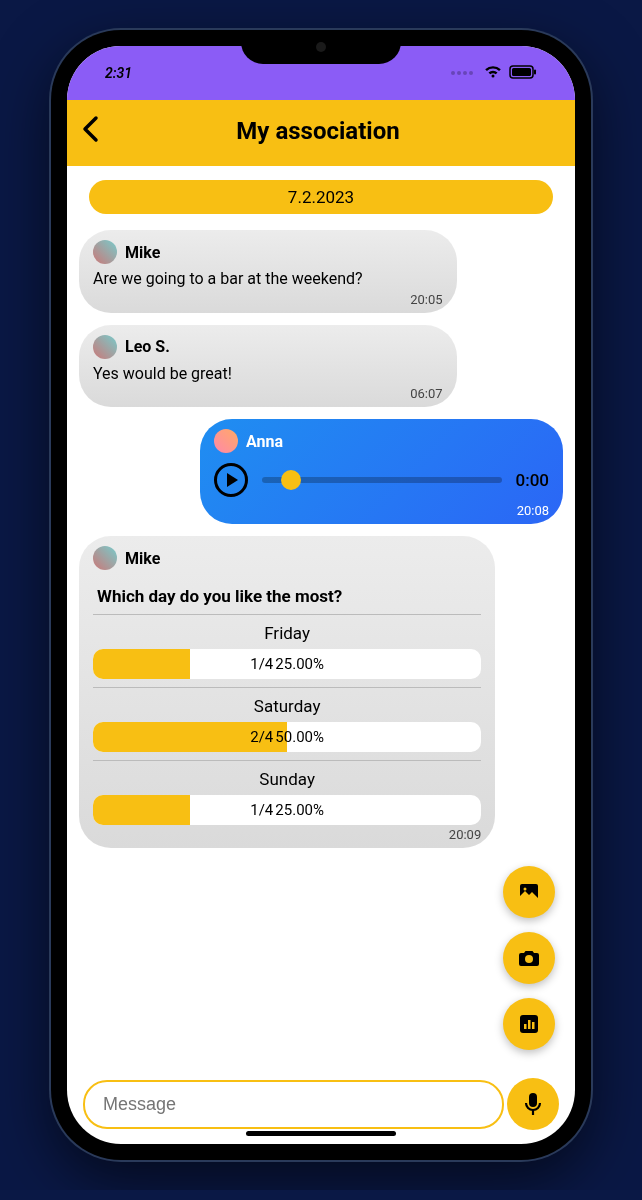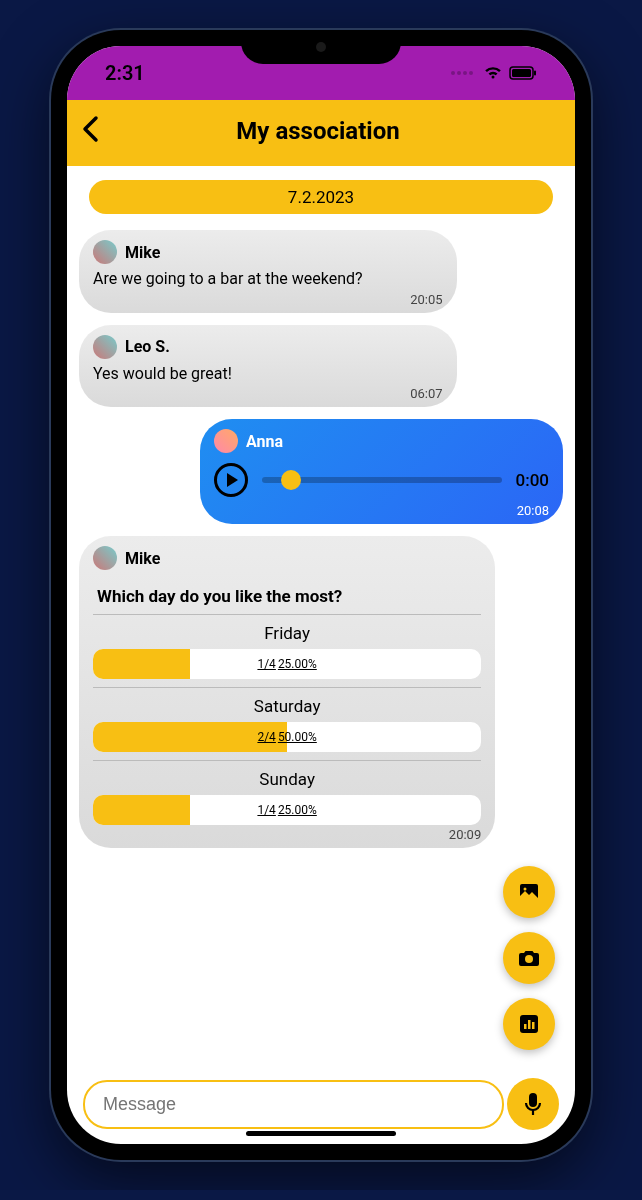--- a/index.html
+++ b/index.html
@@ -46,27 +46,28 @@
     top: 12px;
     left: 50%;
     transform: translateX(-50%);
     width: 10px;
     height: 10px;
     border-radius: 50%;
     background: #1a1a1a;
   }
   .status-bar {
     height: 54px;
-    background: #a21caf;
+    background: #8b5cf6;
     display: flex;
     justify-content: space-between;
     align-items: center;
     padding: 0 38px;
-    font-size: 20px;
+    font-size: 14px;
     font-weight: 600;
+    font-style: italic;
   }
   .status-right { display: flex; align-items: center; gap: 6px; }
   .dots { display:flex; gap:2px; margin-right:4px;}
   .dots span { width:4px; height:4px; border-radius:50%; background:rgba(0,0,0,0.25);}
   .wifi-icon, .battery-icon { display: inline-block; }
   .header {
     background: #f8bf13;
     display: flex;
     align-items: center;
     padding: 14px 6px 18px;
@@ -139,21 +140,21 @@
     margin-left: 3px;
   }
   .track { flex:1; height:6px; background:rgba(0,0,0,0.25); border-radius:3px; position:relative; }
   .track-knob { position:absolute; left:12%; top:50%; transform:translate(-50%,-50%); width:20px; height:20px; background:#f8bf13; border-radius:50%; }
   .audio-time { font-size:17px; font-weight:500; color:#000;}
   .poll-q { font-size:17px; font-weight:700; margin:16px 0 8px 4px; }
   .poll-divider { height:1px; background:#bbb; margin:8px 0; }
   .poll-opt-label { text-align:center; font-size:17px; margin-bottom:6px; }
   .poll-bar { background:#fff; border-radius:10px; height:30px; position:relative; overflow:hidden; display:flex; align-items:center; justify-content:center; }
   .poll-fill { position:absolute; left:0; top:0; bottom:0; background:#f8bf13; }
-  .poll-bar-text { position:relative; z-index:1; font-size:12px; display:flex; gap:2px;text-decoration:underline; }
+  .poll-bar-text { position:relative; z-index:1; font-size:15px; display:flex; gap:2px; }
   .fabs { position:absolute; right:20px; bottom:94px; display:flex; flex-direction:column; gap:14px; }
   .fab {
     width:52px; height:52px; background:#f8bf13; border-radius:50%;
     display:flex; align-items:center; justify-content:center; cursor:pointer;
     box-shadow: 0 3px 8px rgba(0,0,0,0.25);
   }
   .input-row { display:flex; align-items:center; gap:3px; padding:10px 16px 14px; }
   .msg-input {
     flex:1; border:2px solid #f8bf13; border-radius:24px;
     padding:12px 18px; font-size:18px; color:#888; outline:none;

